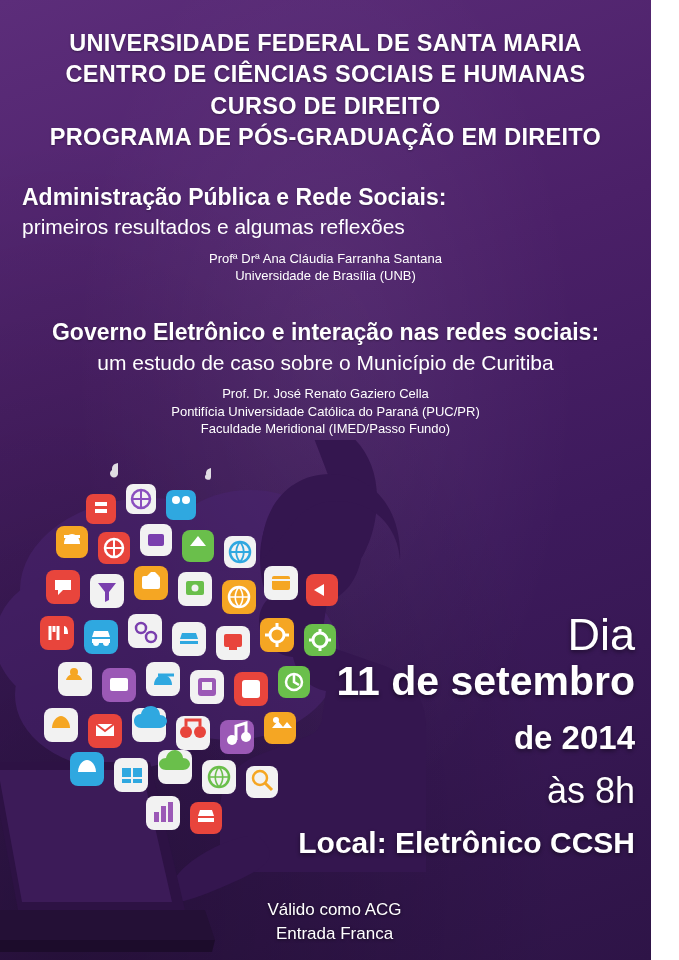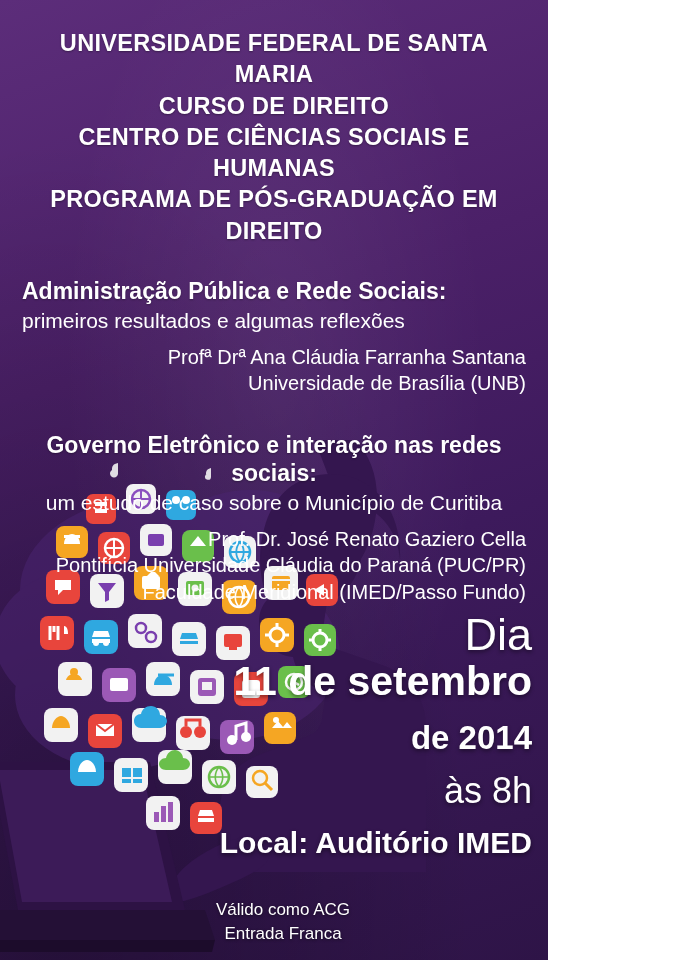--- a/index.html
+++ b/index.html
@@ -4,21 +4,21 @@
 <style>
   * { box-sizing: border-box; margin: 0; padding: 0; }
   html, body {
     width: 679px;
     height: 960px;
     overflow: hidden;
     font-family: "Liberation Sans", sans-serif;
   }
   #poster {
     position: relative;
-    width: 548px;
+    width: 651px;
     height: 960px;
     background: linear-gradient(160deg, #5c2d7a 0%, #4b2068 35%, #3d1a5c 60%, #2e1447 100%);
     color: #ffffff;
     overflow: hidden;
   }
   
   #poster::after {
     content: "";
     position: absolute;
     inset: 0;
@@ -58,22 +58,22 @@
   }
   .talk-title.centered { text-align: center; }
   .talk-sub {
     font-size: 21px;
     line-height: 1.28;
     margin-top: 3px;
     font-weight: normal;
   }
   .talk-sub.centered { text-align: center; }
   .speaker {
-    text-align: right;
-    font-size: 20px;
+    text-align: center;
+    font-size: 13px;
     line-height: 1.33;
     margin-top: 9px;
   }
   .speaker .name { }
   .speaker .aff { }
 
   
   .event-info {
     position: absolute;
     right: 16px;
@@ -348,54 +348,54 @@
         <g fill="#f2f2f2" opacity="0.9">
           <path d="M112 30c0-4 1-6 6-7v10a4 4 0 1 1-2-3z"></path>
           <path d="M206 34c0-3 1-5 5-6v9a3 3 0 1 1-2-3z"></path>
         </g>
       </g>
     </svg>
   </div>
 
   <div class="header">
     <div class="line">UNIVERSIDADE FEDERAL DE SANTA MARIA</div>
+    <div class="line">CENTRO DE CIÊNCIAS SOCIAIS E HUMANAS</div>
     <div class="line">CURSO DE DIREITO</div>
-    <div class="line">CENTRO DE CIÊNCIAS SOCIAIS E HUMANAS</div>
     <div class="line">PROGRAMA DE PÓS-GRADUAÇÃO EM DIREITO</div>
   </div>
 
   <div class="talks">
 
     <div class="talk first">
       <div class="talk-title">Administração Pública e Rede Sociais:</div>
       <div class="talk-sub">primeiros resultados e algumas reflexões</div>
       <div class="speaker">
         <div class="name">Profª Drª Ana Cláudia Farranha Santana</div>
         <div class="aff">Universidade de Brasília (UNB)</div>
       </div>
     </div>
 
     <div class="talk second">
       <div class="talk-title centered">Governo Eletrônico e interação nas redes sociais:</div>
       <div class="talk-sub centered">um estudo de caso sobre o Município de Curitiba</div>
       <div class="speaker">
         <div class="name">Prof. Dr. José Renato Gaziero Cella</div>
-        <div class="aff">Pontifícia Universidade Cláudia do Paraná (PUC/PR)</div>
+        <div class="aff">Pontifícia Universidade Católica do Paraná (PUC/PR)</div>
         <div class="aff">Faculdade Meridional (IMED/Passo Fundo)</div>
       </div>
     </div>
 
   </div>
 
   <div class="event-info">
     <div class="event-dia">Dia</div>
     <div class="event-date">11 de setembro</div>
     <div class="event-year">de 2014</div>
     <div class="event-time">às 8h</div>
-    <div class="event-place">Local: Auditório IMED</div>
+    <div class="event-place">Local: Eletrônico CCSH</div>
   </div>
 
   <div class="footer">
     <div>Válido como ACG</div>
     <div>Entrada Franca</div>
   </div>
 
 </div>
 
 </body></html>

